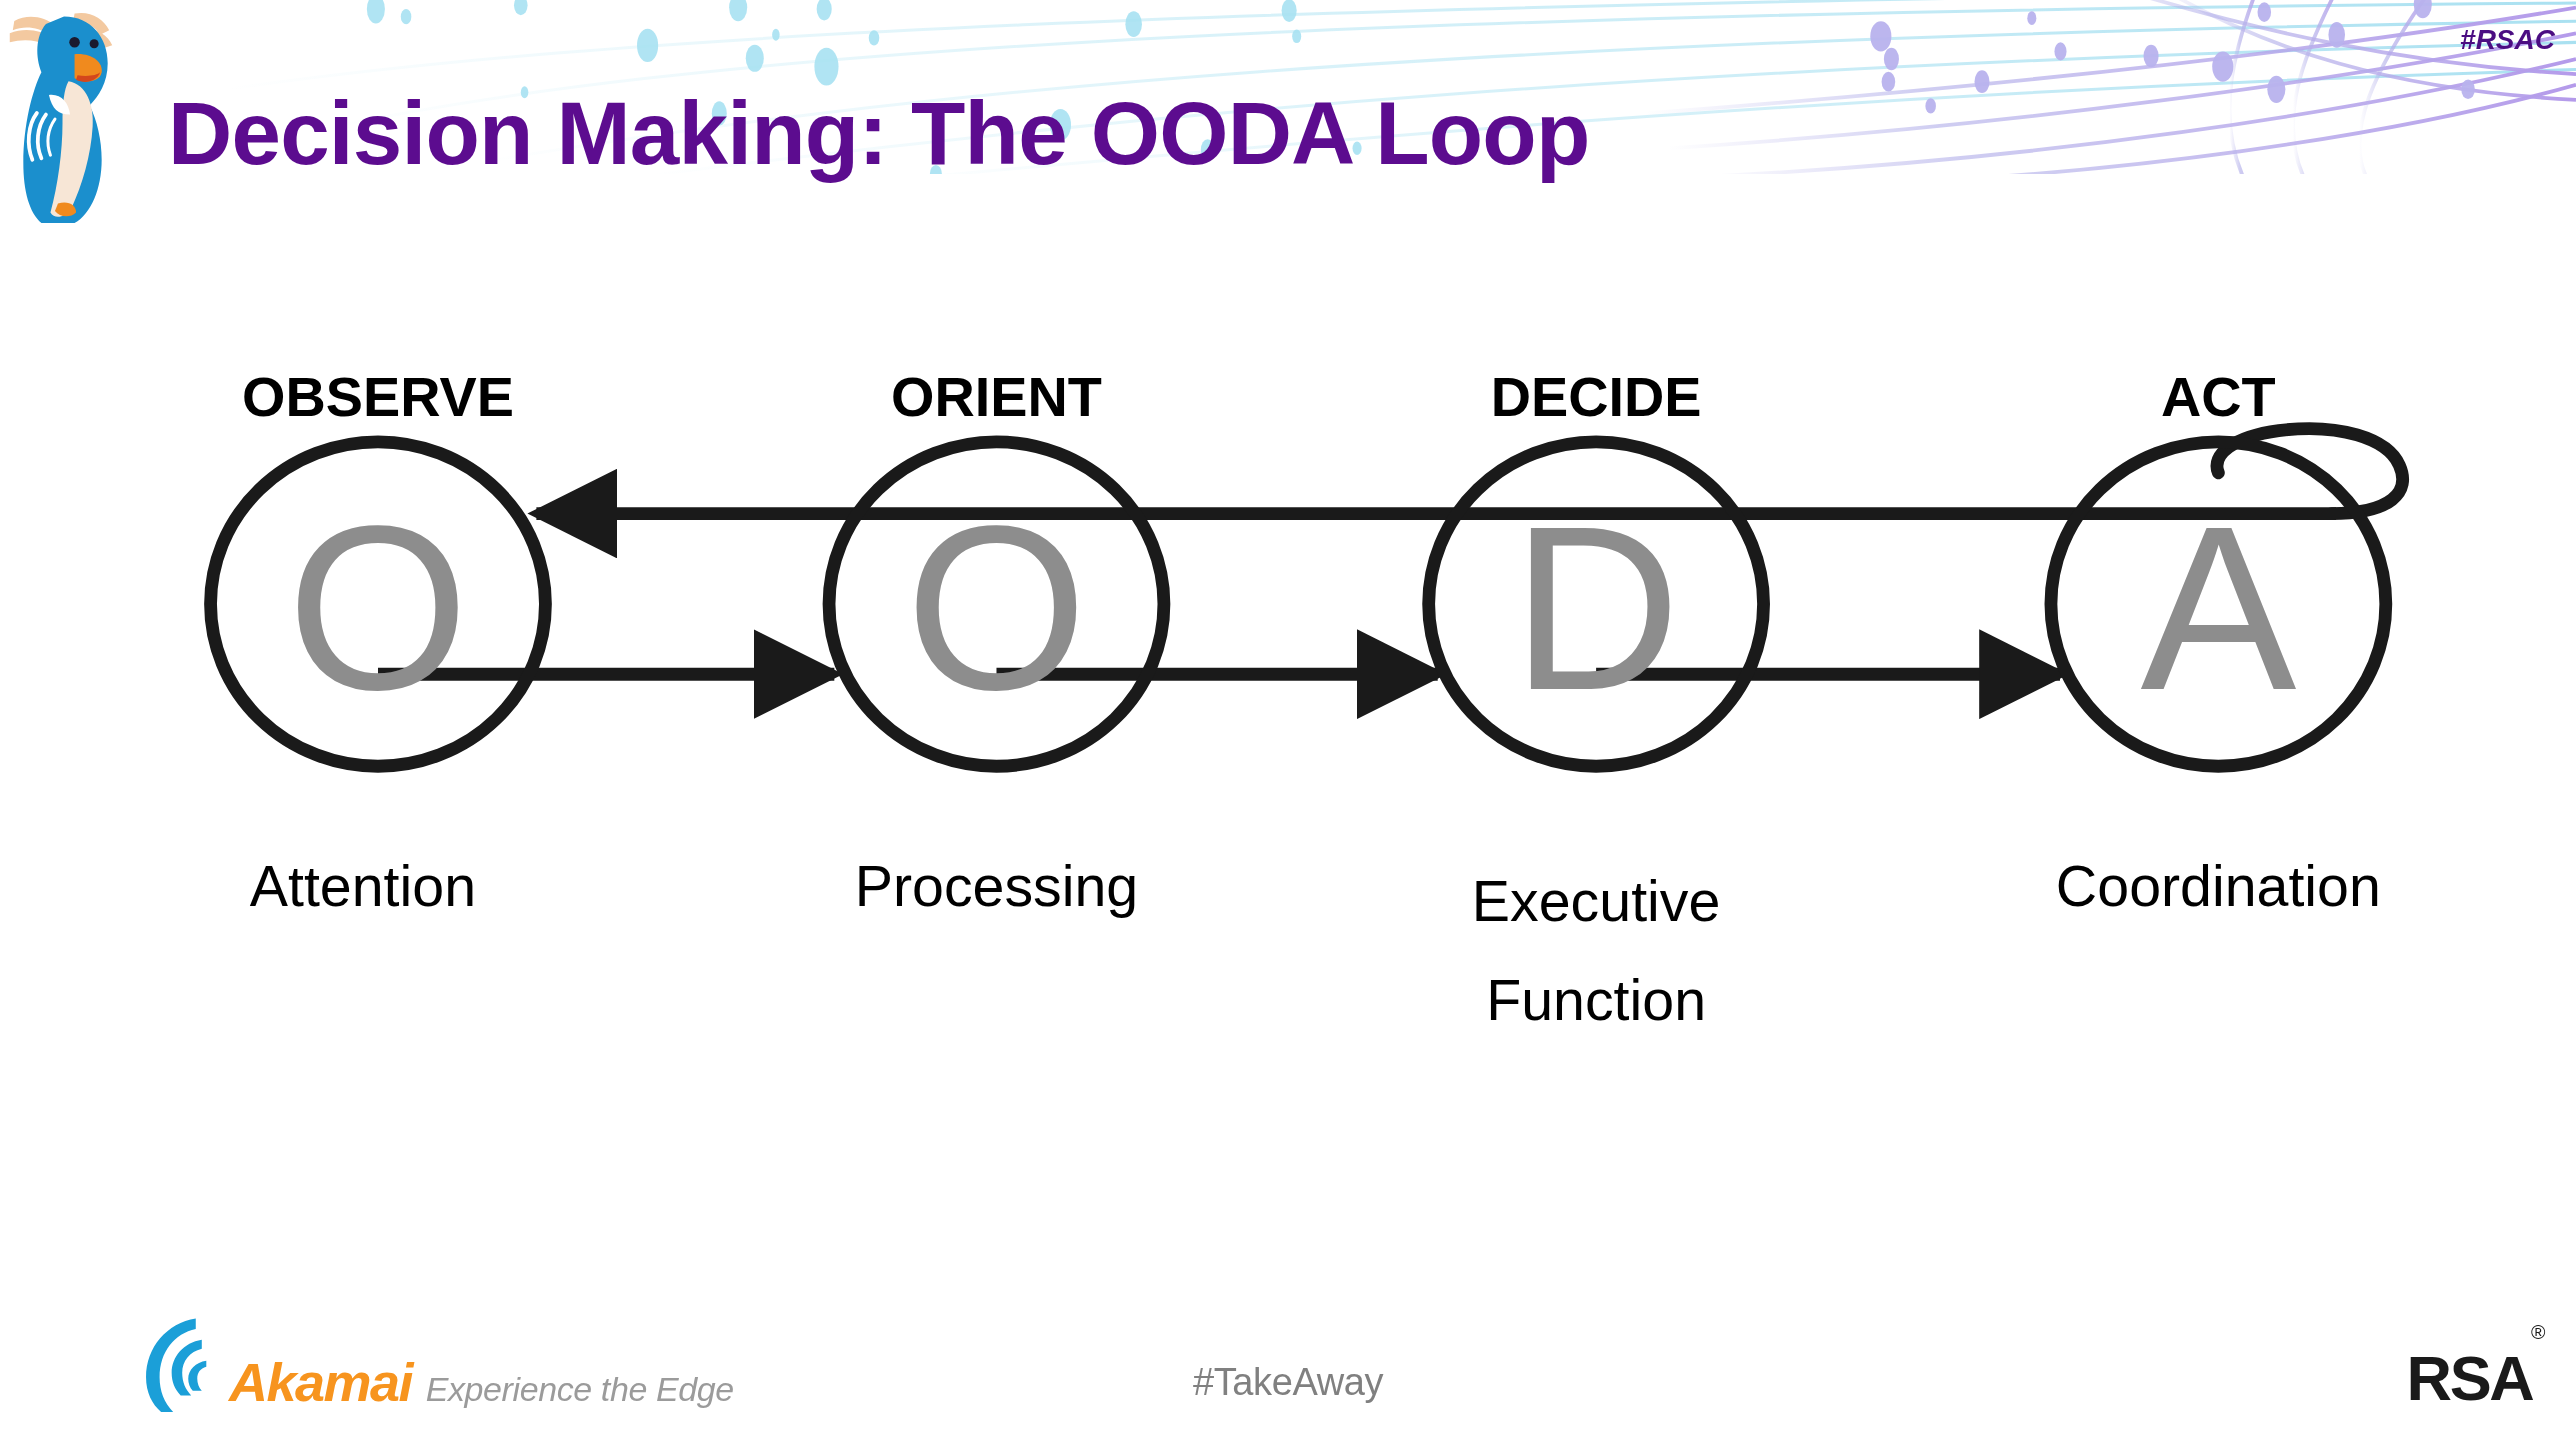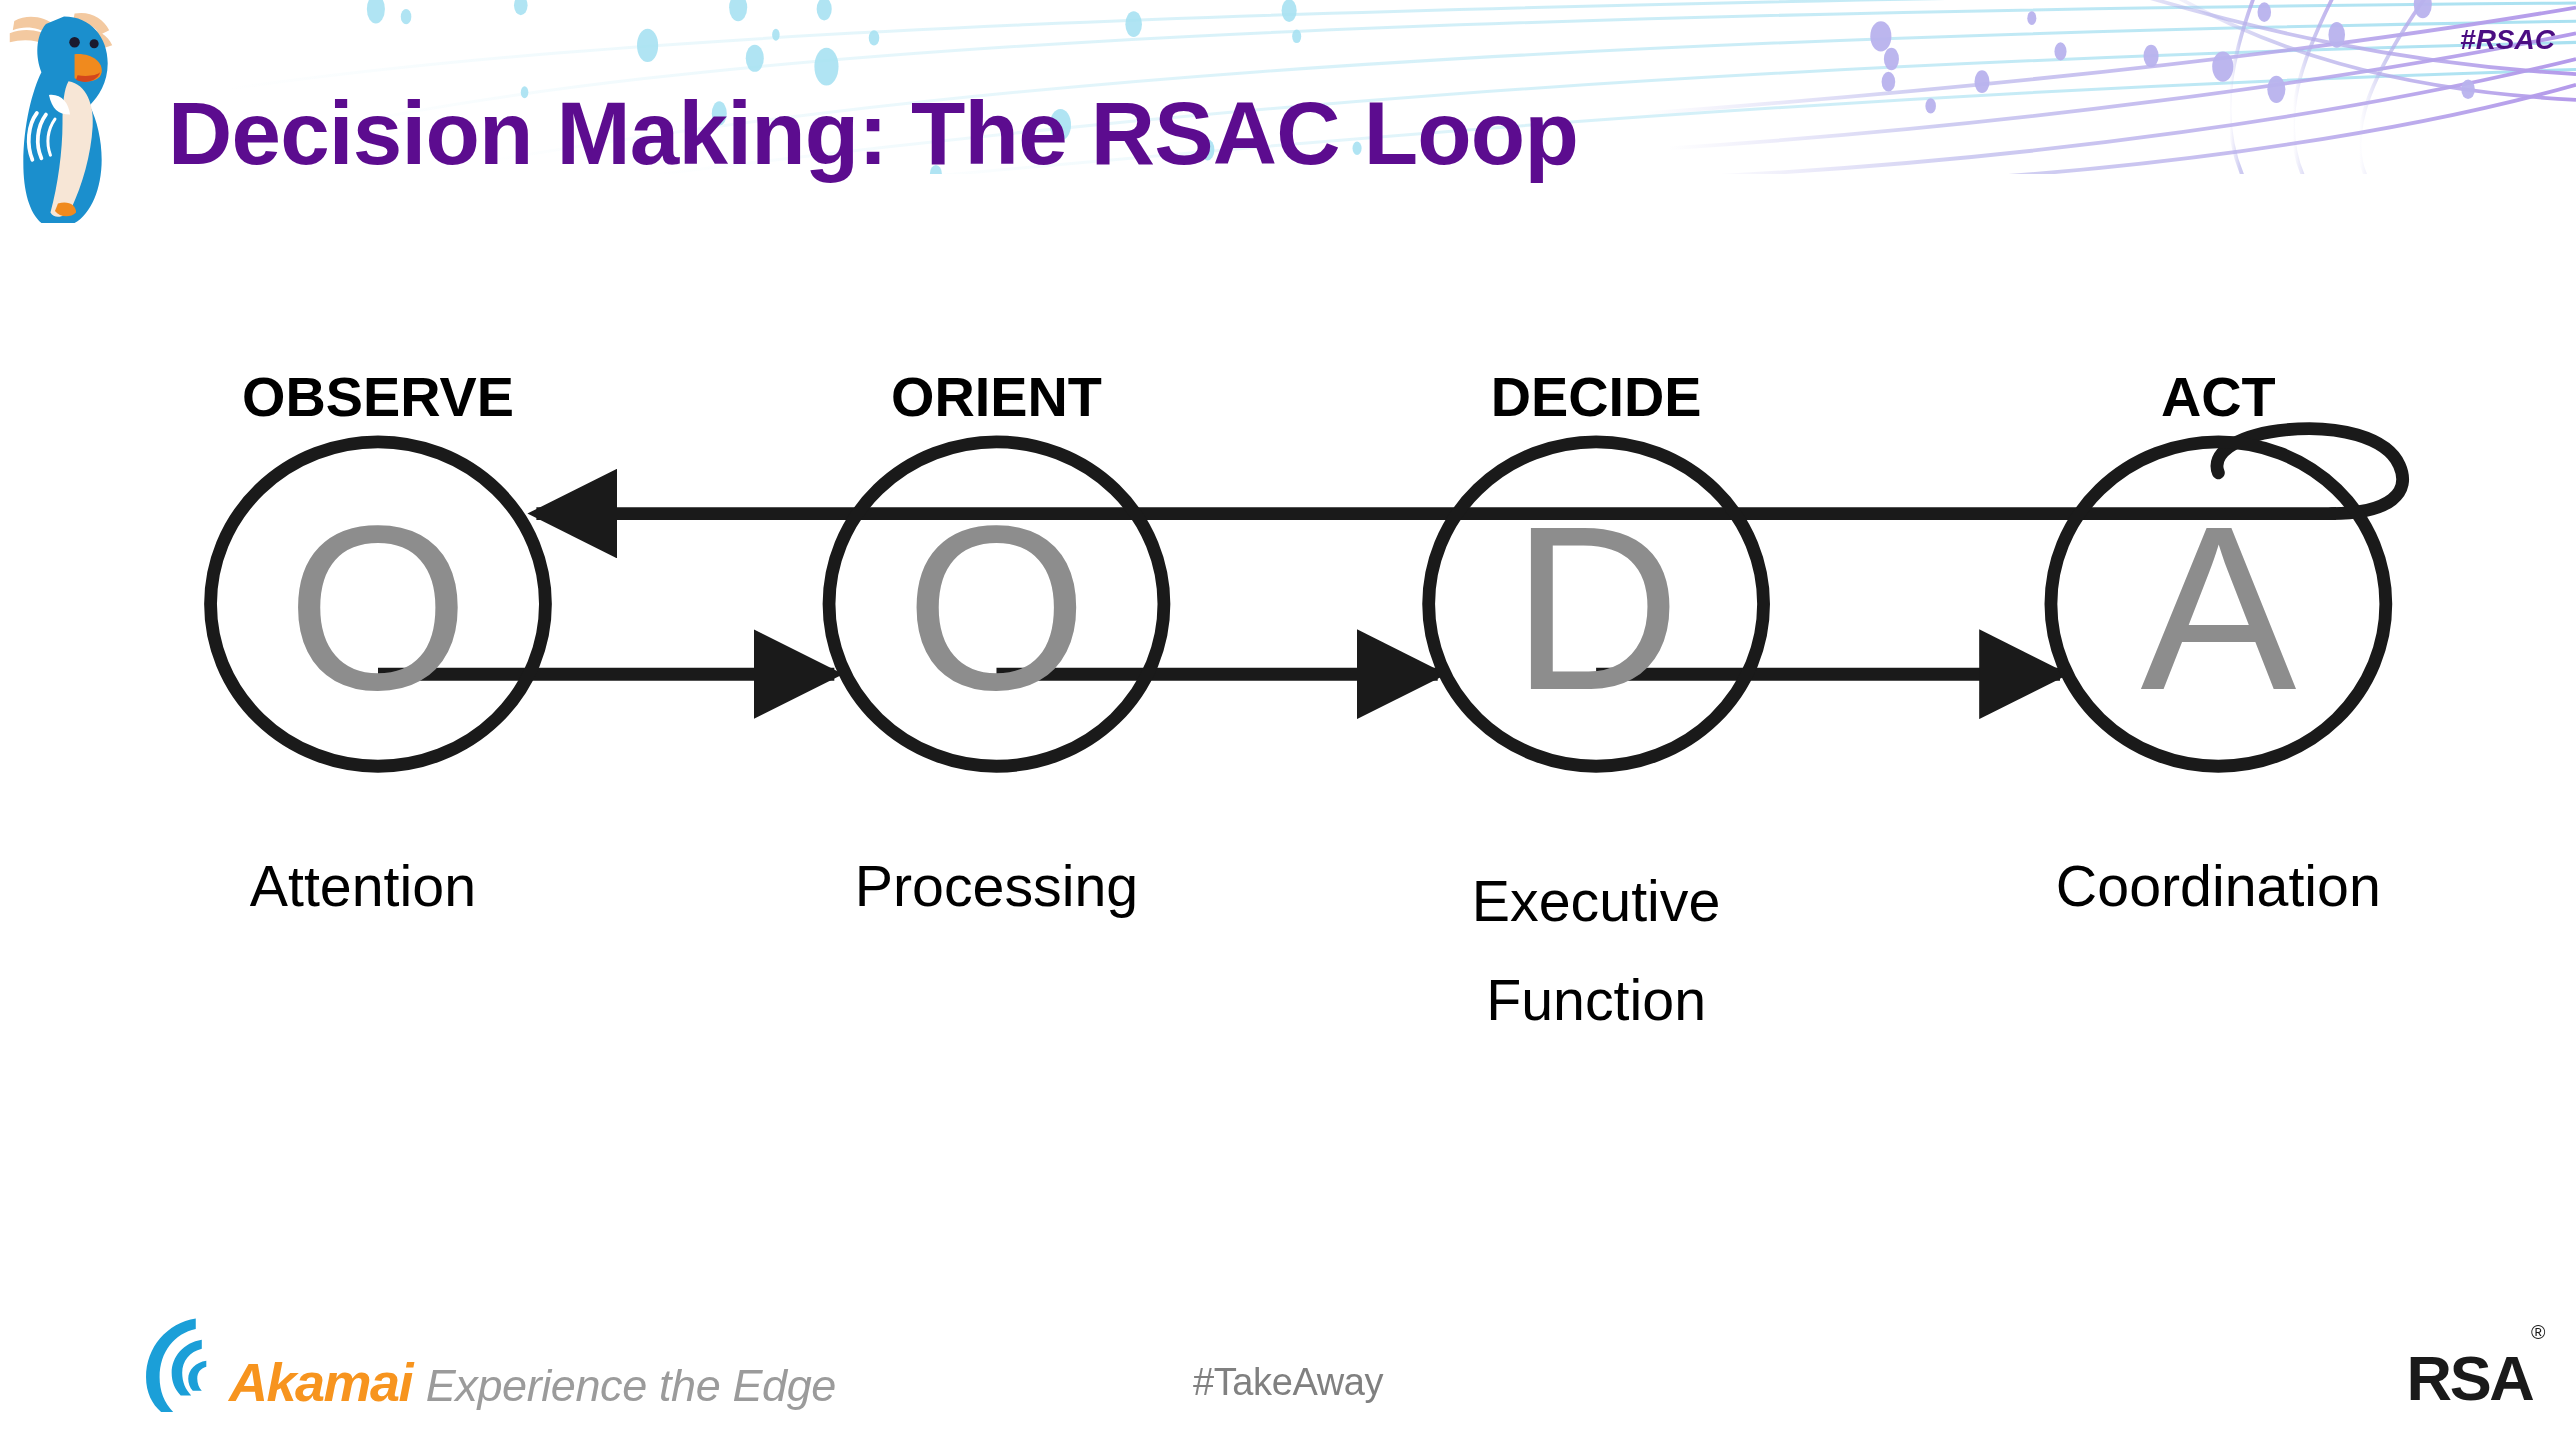--- a/index.html
+++ b/index.html
@@ -34,21 +34,21 @@
   .stage-caption{font-size:76px;fill:#000000;
       font-family:"Liberation Sans",sans-serif;text-anchor:middle;}
 
   
   #footer{position:absolute;left:0;bottom:0;width:2576px;height:143px;}
   #akamai-logo{position:absolute;left:140px;bottom:39px;
       display:flex;align-items:baseline;margin-top:21px;}
   #akamai-wave{position:absolute;left:137px;bottom:36px;width:113px;height:98px;}
   .akamai-word{font-size:54px;font-weight:bold;font-style:italic;
       color:#f7941e;letter-spacing:-1.5px;margin-left:89px;line-height:1;}
-  .akamai-tag{font-size:45px;font-style:italic;color:#9b9b9b;
+  .akamai-tag{font-size:34px;font-style:italic;color:#9b9b9b;
       margin-left:13.6px;line-height:1;letter-spacing:-0.4px;}
   #takeaway{position:absolute;left:50%;transform:translateX(-50%);
       bottom:44px;font-size:38px;color:#808080;letter-spacing:-0.4px;}
   #rsa-conf-logo{position:absolute;right:29px;bottom:38px;
       display:flex;align-items:flex-start;white-space:nowrap;}
   .rsa-bold{font-size:63px;font-weight:bold;color:#1a1a1a;
       letter-spacing:-2.3px;line-height:1;}
   .rsa-reg{font-size:19.6px;color:#1a1a1a;vertical-align:super;
       position:relative;top:-26px;left:-1.5px;}
   .rsa-light{font-size:63px;font-weight:300;color:#1a1a1a;
@@ -145,21 +145,21 @@
     <path fill="none" stroke="#ffffff" stroke-width="5" stroke-linecap="round" d="M58,152 C46,168 44,192 52,210"></path>
     <path fill="none" stroke="#ffffff" stroke-width="4" stroke-linecap="round" d="M70,158 C60,172 58,190 64,206"></path>
     <path fill="#f08a1e" d="M96,72 C118,70 134,82 132,96 C130,108 112,112 96,104 Z"></path>
     <path fill="#d4471c" d="M100,100 C114,102 126,100 130,96 C126,108 110,112 98,106 Z"></path>
     <circle cx="96" cy="56" r="7" fill="#1a1a2e"></circle>
     <circle cx="122" cy="58" r="6" fill="#1a1a2e"></circle>
     <path fill="#f08a1e" d="M74,270 C88,266 98,272 98,282 C90,290 76,288 70,280 Z"></path>
   </g>
 </svg>
 
-<div id="slide-title">Decision Making: The RSAC Loop</div>
+<div id="slide-title">Decision Making: The OODA Loop</div>
 
 <div id="rsac-tag">#RSAC</div>
 
 <svg id="ooda-diagram" viewBox="0 0 3413 940">
   <defs>
     <marker id="arrowR" viewBox="0 0 10 10" refX="9" refY="5" markerWidth="7" markerHeight="7" orient="auto-start-reverse">
       <path d="M0,0 L10,5 L0,10 z" fill="#1a1a1a"></path>
     </marker>
     <marker id="arrowL" viewBox="0 0 10 10" refX="9" refY="5" markerWidth="7" markerHeight="7" orient="auto-start-reverse">
       <path d="M0,0 L10,5 L0,10 z" fill="#1a1a1a"></path>

